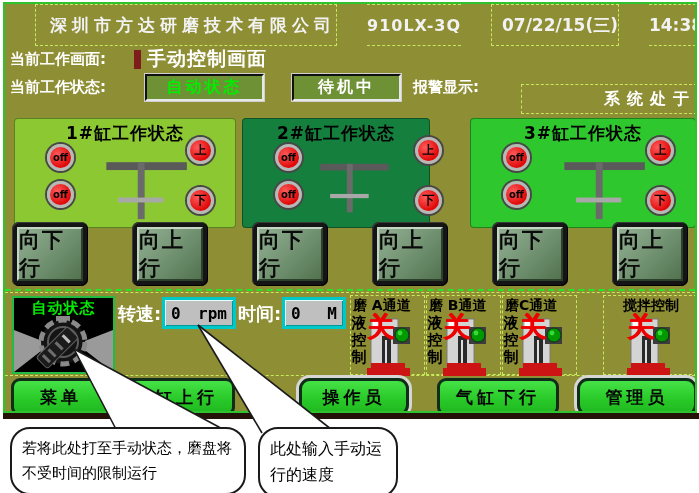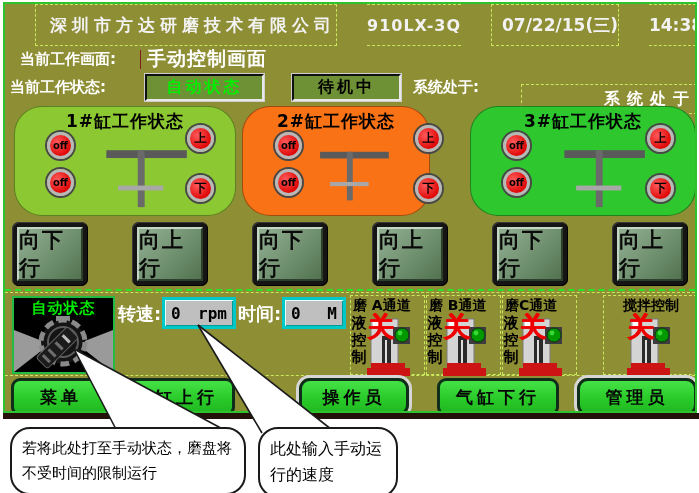--- a/index.html
+++ b/index.html
@@ -16,40 +16,40 @@
   
   .hdr { position:absolute; left:0; top:0; width:100%; height:42px; display:flex; align-items:stretch; }
   .hdr-seg { display:flex; align-items:center; color:#f2f2f2; font-weight:bold; white-space:nowrap;margin-left:30px; }
   .hdr-company { width:338px; font-size:17px; letter-spacing:5px; padding-left:14px; border:1px dashed #c9e95c; }
   .hdr-model { width:148px; font-size:16px; letter-spacing:1px; justify-content:center; border-top:1px dashed #c9e95c; border-bottom:1px dashed #c9e95c; }
   .hdr-date { width:142px; font-size:17px; justify-content:flex-start; padding-left:10px; border:1px dashed #c9e95c; }
   .hdr-time { flex:1; font-size:17px; border:1px dashed #c9e95c; border-left:none; }
 
   
   .row2 { position:absolute; left:0; top:43px; width:100%; height:24px; display:flex; align-items:center; }
-  .row2 .lbl { width:136px; color:#fff; font-size:15px; font-weight:bold; padding-left:15px; border-right:1px solid #7f1d1d; }
+  .row2 .lbl { width:136px; color:#fff; font-size:15px; font-weight:bold; padding-left:5px; border-right:7px solid #7f1d1d; }
   .row2 .val { color:#fff; font-size:19px; font-weight:bold; padding-left:6px; letter-spacing:1px; }
 
   
   .row3 { position:absolute; left:0; top:68px; width:100%; height:31px; }
   .row3 .lbl { position:absolute; left:5px; top:6px; color:#fff; font-size:15px; font-weight:bold; }
   .state-box { position:absolute; top:2px; height:27px; background:#6f9136;
     border-top:2px solid #101010; border-left:2px solid #101010;
     border-bottom:2px solid #e8e8e8; border-right:2px solid #e8e8e8;
     box-shadow:0 0 0 1px #cfcfcf; display:flex; align-items:center; justify-content:center;
     font-size:16px; font-weight:bold; letter-spacing:3px; }
   .state-auto { left:140px; width:119px; color:#00ee00; }
-  .state-standby { left:287px; width:109px; color:#000000; }
+  .state-standby { left:287px; width:109px; color:#ffffff; }
   .alarm-lbl { position:absolute; left:408px; top:6px; color:#fff; font-size:15px; font-weight:bold; }
   .alarm-area { position:absolute; left:516px; top:12px; width:176px; height:30px;
     border:1px dashed #c9e95c; color:#fff; font-size:16px; font-weight:bold; letter-spacing:7px;
     display:flex; align-items:center; justify-content:flex-end; overflow:hidden; }
 
   
-  .panel { position:absolute; top:102px; height:110px; border-radius:28px;
+  .panel { position:absolute; top:114px; height:110px; border-radius:4px;
     border:1px solid rgba(0,0,0,0.35); }
   .panel-title { position:absolute; top:3px; left:0; width:100%; text-align:center;
     color:#000; font-size:17px; font-weight:bold; letter-spacing:1px; }
   .lamp { position:absolute; width:27px; height:27px; border-radius:50%;
     background:radial-gradient(circle at 35% 35%, #ff5a5a, #e00808 70%);
     border:3px solid #b8b8b8; box-shadow:0 0 0 2px #484848;
     display:flex; align-items:center; justify-content:center;
     color:#000; font-weight:bold; }
   .lamp.en { font-size:10px; } .lamp.cn { font-size:12px; }
   .tgraph { position:absolute; left:0; top:0; width:100%; height:100%; pointer-events:none; }
@@ -122,38 +122,38 @@
 
     <div class="row2">
       <div class="lbl">当前工作画面:</div>
       <div class="val">手动控制画面</div>
     </div>
 
     <div class="row3">
       <div class="lbl">当前工作状态:</div>
       <div class="state-box state-auto">自动状态</div>
       <div class="state-box state-standby">待机中</div>
-      <div class="alarm-lbl">系统处于:</div>
+      <div class="alarm-lbl">报警显示:</div>
       <div class="alarm-area">系统处于</div>
     </div>
 
     <div class="panel" style="left:9px; width:222px; background:#8cc832;">
       <div class="panel-title">1#缸工作状态</div>
       <svg class="tgraph" viewBox="0 0 222 110">
         <rect x="92" y="44" width="82" height="8" fill="#5a5a5a"></rect>
         <rect x="124" y="44" width="7" height="58" fill="#6a6a6a"></rect>
         <rect x="104" y="80" width="46" height="5" fill="#a8a8a8"></rect>
       </svg>
       <div class="lamp en" style="left:32px; top:25px;">off</div>
       <div class="lamp en" style="left:32px; top:62px;">off</div>
       <div class="lamp cn" style="left:172px; top:18px;">上</div>
       <div class="lamp cn" style="left:172px; top:68px;">下</div>
     </div>
 
-    <div class="panel" style="left:237px; width:188px; background:#f97316;">
+    <div class="panel" style="left:237px; width:188px; background:#15803d;">
       <div class="panel-title">2#缸工作状态</div>
       <svg class="tgraph" viewBox="0 0 222 110">
         <rect x="92" y="44" width="82" height="8" fill="#5a5a5a"></rect>
         <rect x="124" y="44" width="7" height="58" fill="#6a6a6a"></rect>
         <rect x="104" y="80" width="46" height="5" fill="#a8a8a8"></rect>
       </svg>
       <div class="lamp en" style="left:32px; top:25px;">off</div>
       <div class="lamp en" style="left:32px; top:62px;">off</div>
       <div class="lamp cn" style="left:172px; top:18px;">上</div>
       <div class="lamp cn" style="left:172px; top:68px;">下</div>

